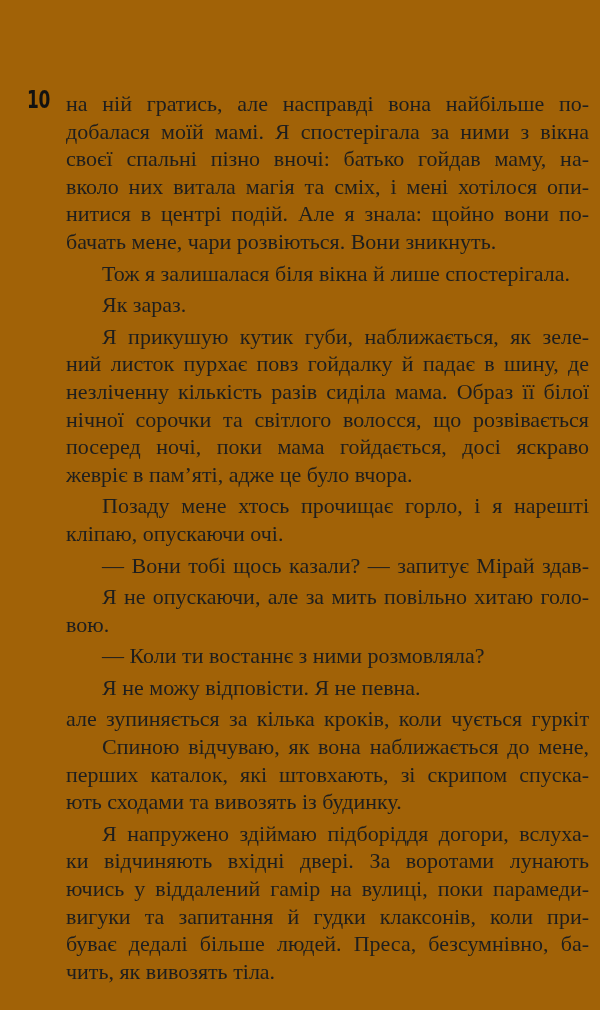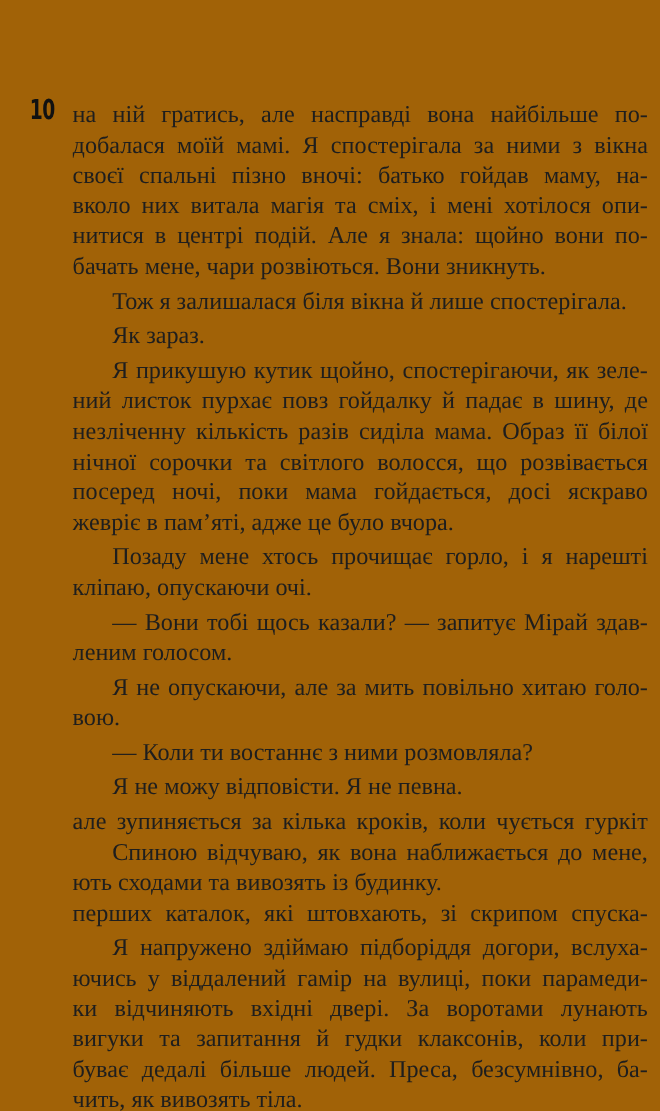--- a/index.html
+++ b/index.html
@@ -69,53 +69,52 @@
         <div class="line">нитися в центрі подій. Але я знала: щойно вони по-</div>
         <div class="line last">бачать мене, чари розвіються. Вони зникнуть.</div>
       </div>
       <div class="paragraph">
         <div class="line first last indented">Тож я залишалася біля вікна й лише спостерігала.</div>
       </div>
       <div class="paragraph">
         <div class="line first last indented">Як зараз.</div>
       </div>
       <div class="paragraph">
-        <div class="line first indented">Я прикушую кутик щойно, спостерігаючи, як зеле-</div>
+        <div class="line first indented">Я прикушую кутик губи, наближається, як зеле-</div>
         <div class="line indented">ний листок пурхає повз гойдалку й падає в шину, де</div>
         <div class="line indented">незліченну кількість разів сиділа мама. Образ її білої</div>
         <div class="line indented">нічної сорочки та світлого волосся, що розвівається</div>
         <div class="line indented">посеред ночі, поки мама гойдається, досі яскраво</div>
         <div class="line last indented">жевріє в пам’яті, адже це було вчора.</div>
       </div>
       <div class="paragraph">
         <div class="line first indented">Позаду мене хтось прочищає горло, і я нарешті</div>
         <div class="line last indented">кліпаю, опускаючи очі.</div>
       </div>
       <div class="paragraph">
         <div class="line first indented">— Вони тобі щось казали? — запитує Мірай здав-</div>
-        <div class="line last indented">леним голосом.</div>
       </div>
       <div class="paragraph">
         <div class="line first indented">Я не опускаючи, але за мить повільно хитаю голо-</div>
         <div class="line last indented">вою.</div>
       </div>
       <div class="paragraph">
         <div class="line first last indented">— Коли ти востаннє з ними розмовляла?</div>
       </div>
       <div class="paragraph">
         <div class="line first last indented">Я не можу відповісти. Я не певна.</div>
       </div>
       <div class="paragraph">
         <div class="line indented">але зупиняється за кілька кроків, коли чується гуркіт</div>
         <div class="line first indented">Спиною відчуваю, як вона наближається до мене,</div>
+        <div class="line indented">перших каталок, які штовхають, зі скрипом спуска-</div>
         <div class="line last indented">ють сходами та вивозять із будинку.</div>
-        <div class="line indented">перших каталок, які штовхають, зі скрипом спуска-</div>
       </div>
       <div class="paragraph">
         <div class="line first indented">Я напружено здіймаю підборіддя догори, вслуха-</div>
+        <div class="line indented">ки відчиняють вхідні двері. За воротами лунають</div>
         <div class="line indented">ючись у віддалений гамір на вулиці, поки парамеди-</div>
-        <div class="line indented">ки відчиняють вхідні двері. За воротами лунають</div>
         <div class="line indented">вигуки та запитання й гудки клаксонів, коли при-</div>
         <div class="line indented">буває дедалі більше людей. Преса, безсумнівно, ба-</div>
         <div class="line last indented">чить, як вивозять тіла.</div>
       </div>
     </div>
 </div>
 
 </body></html>

